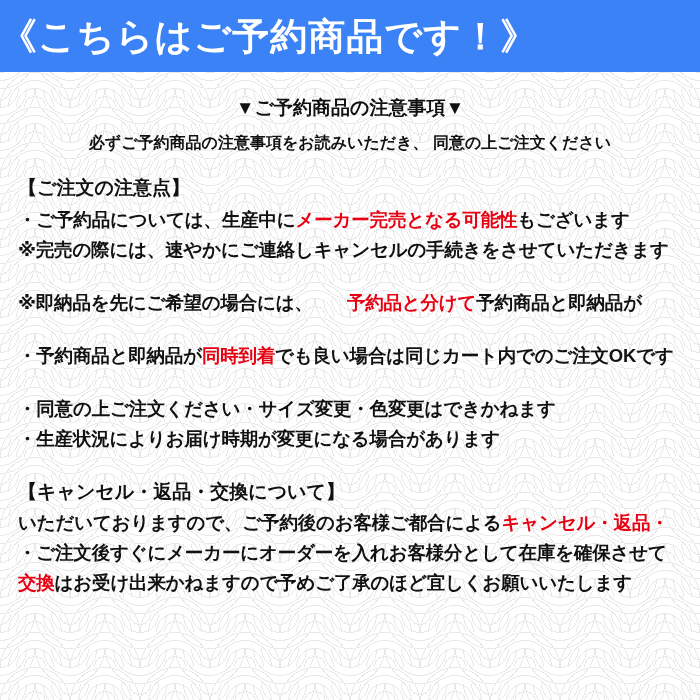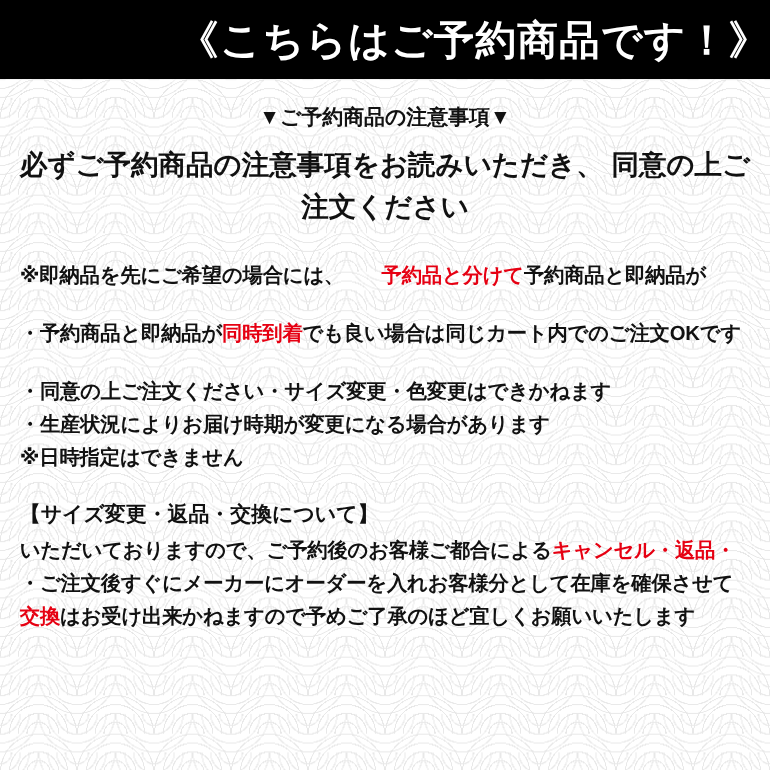--- a/index.html
+++ b/index.html
@@ -19,24 +19,24 @@
     width: 700px;
     height: 700px;
     box-sizing: border-box;
     background: #ffffff;
   }
 
   
   #header-banner {
     position: relative;
     height: 72px;
-    background: #000000;
+    background: #3b82f6;
     display: flex;
     align-items: center;
-    justify-content: flex-end;
+    justify-content: flex-start;
     overflow: hidden;
   }
   #header-title {
     color: #ffffff;
     font-size: 37px;
     font-weight: bold;
     letter-spacing: 1px;
     white-space: nowrap;
     line-height: 1;
   }
@@ -64,21 +64,21 @@
   .center-line {
     text-align: center;
     font-size: 19px;
     font-weight: bold;
     color: #111111;
     line-height: 1.5;
     margin-bottom: 8px;
   }
   .lead-line {
     text-align: center;
-    font-size: 25px;
+    font-size: 16px;
     font-weight: bold;
     color: #111111;
     line-height: 1.55;
     margin-bottom: 18px;
   }
 
   .block {
     margin-bottom: 14px;
   }
   .heading {
@@ -107,37 +107,41 @@
 
   <div id="header-banner">
     <div id="header-title">《こちらはご予約商品です！》</div>
   </div>
 
   <div id="body-area">
     <div id="content">
       <div class="center-line">▼ご予約商品の注意事項▼</div>
       <div class="lead-line">必ずご予約商品の注意事項をお読みいただき、 同意の上ご注文ください</div>
       <div id="sections">
+          <div class="block">
+            <div class="heading">【ご注文の注意点】</div>
+            <div class="line"><span>・ご予約品については、生産中に</span><span class="red" style="color: rgb(230, 0, 18);">メーカー完売となる可能性</span><span>もございます</span></div>
+            <div class="line"><span>※完売の際には、速やかにご連絡しキャンセルの手続きをさせていただきます</span></div>
+          </div>
           <div class="spacer-sm"></div>
           <div class="block">
             <div class="line"><span>※即納品を先にご希望の場合には、</span><span class="red" style="color: rgb(230, 0, 18); margin-left: 34px;">予約品と分けて</span><span>予約商品と即納品が</span></div>
           </div>
           <div class="spacer-sm"></div>
           <div class="block">
             <div class="line"><span>・予約商品と即納品が</span><span class="red" style="color: rgb(230, 0, 18);">同時到着</span><span>でも良い場合は同じカート内でのご注文OKです</span></div>
           </div>
           <div class="spacer-sm"></div>
           <div class="block">
             <div class="line"><span>・同意の上ご注文ください・サイズ変更・色変更はできかねます</span></div>
             <div class="line"><span>・生産状況によりお届け時期が変更になる場合があります</span></div>
-            <div class="line"><span>※日時指定はできません</span></div>
           </div>
           <div class="spacer-sm"></div>
           <div class="block">
-            <div class="heading">【サイズ変更・返品・交換について】</div>
+            <div class="heading">【キャンセル・返品・交換について】</div>
             <div class="line"><span>いただいておりますので、ご予約後のお客様ご都合による</span><span class="red" style="color: rgb(230, 0, 18);">キャンセル・返品・</span></div>
             <div class="line"><span>・ご注文後すぐにメーカーにオーダーを入れお客様分として在庫を確保させて</span></div>
             <div class="line"><span class="red" style="color: rgb(230, 0, 18);">交換</span><span>はお受け出来かねますので予めご了承のほど宜しくお願いいたします</span></div>
           </div>
         </div>
     </div>
   </div>
 
 </div>
 

